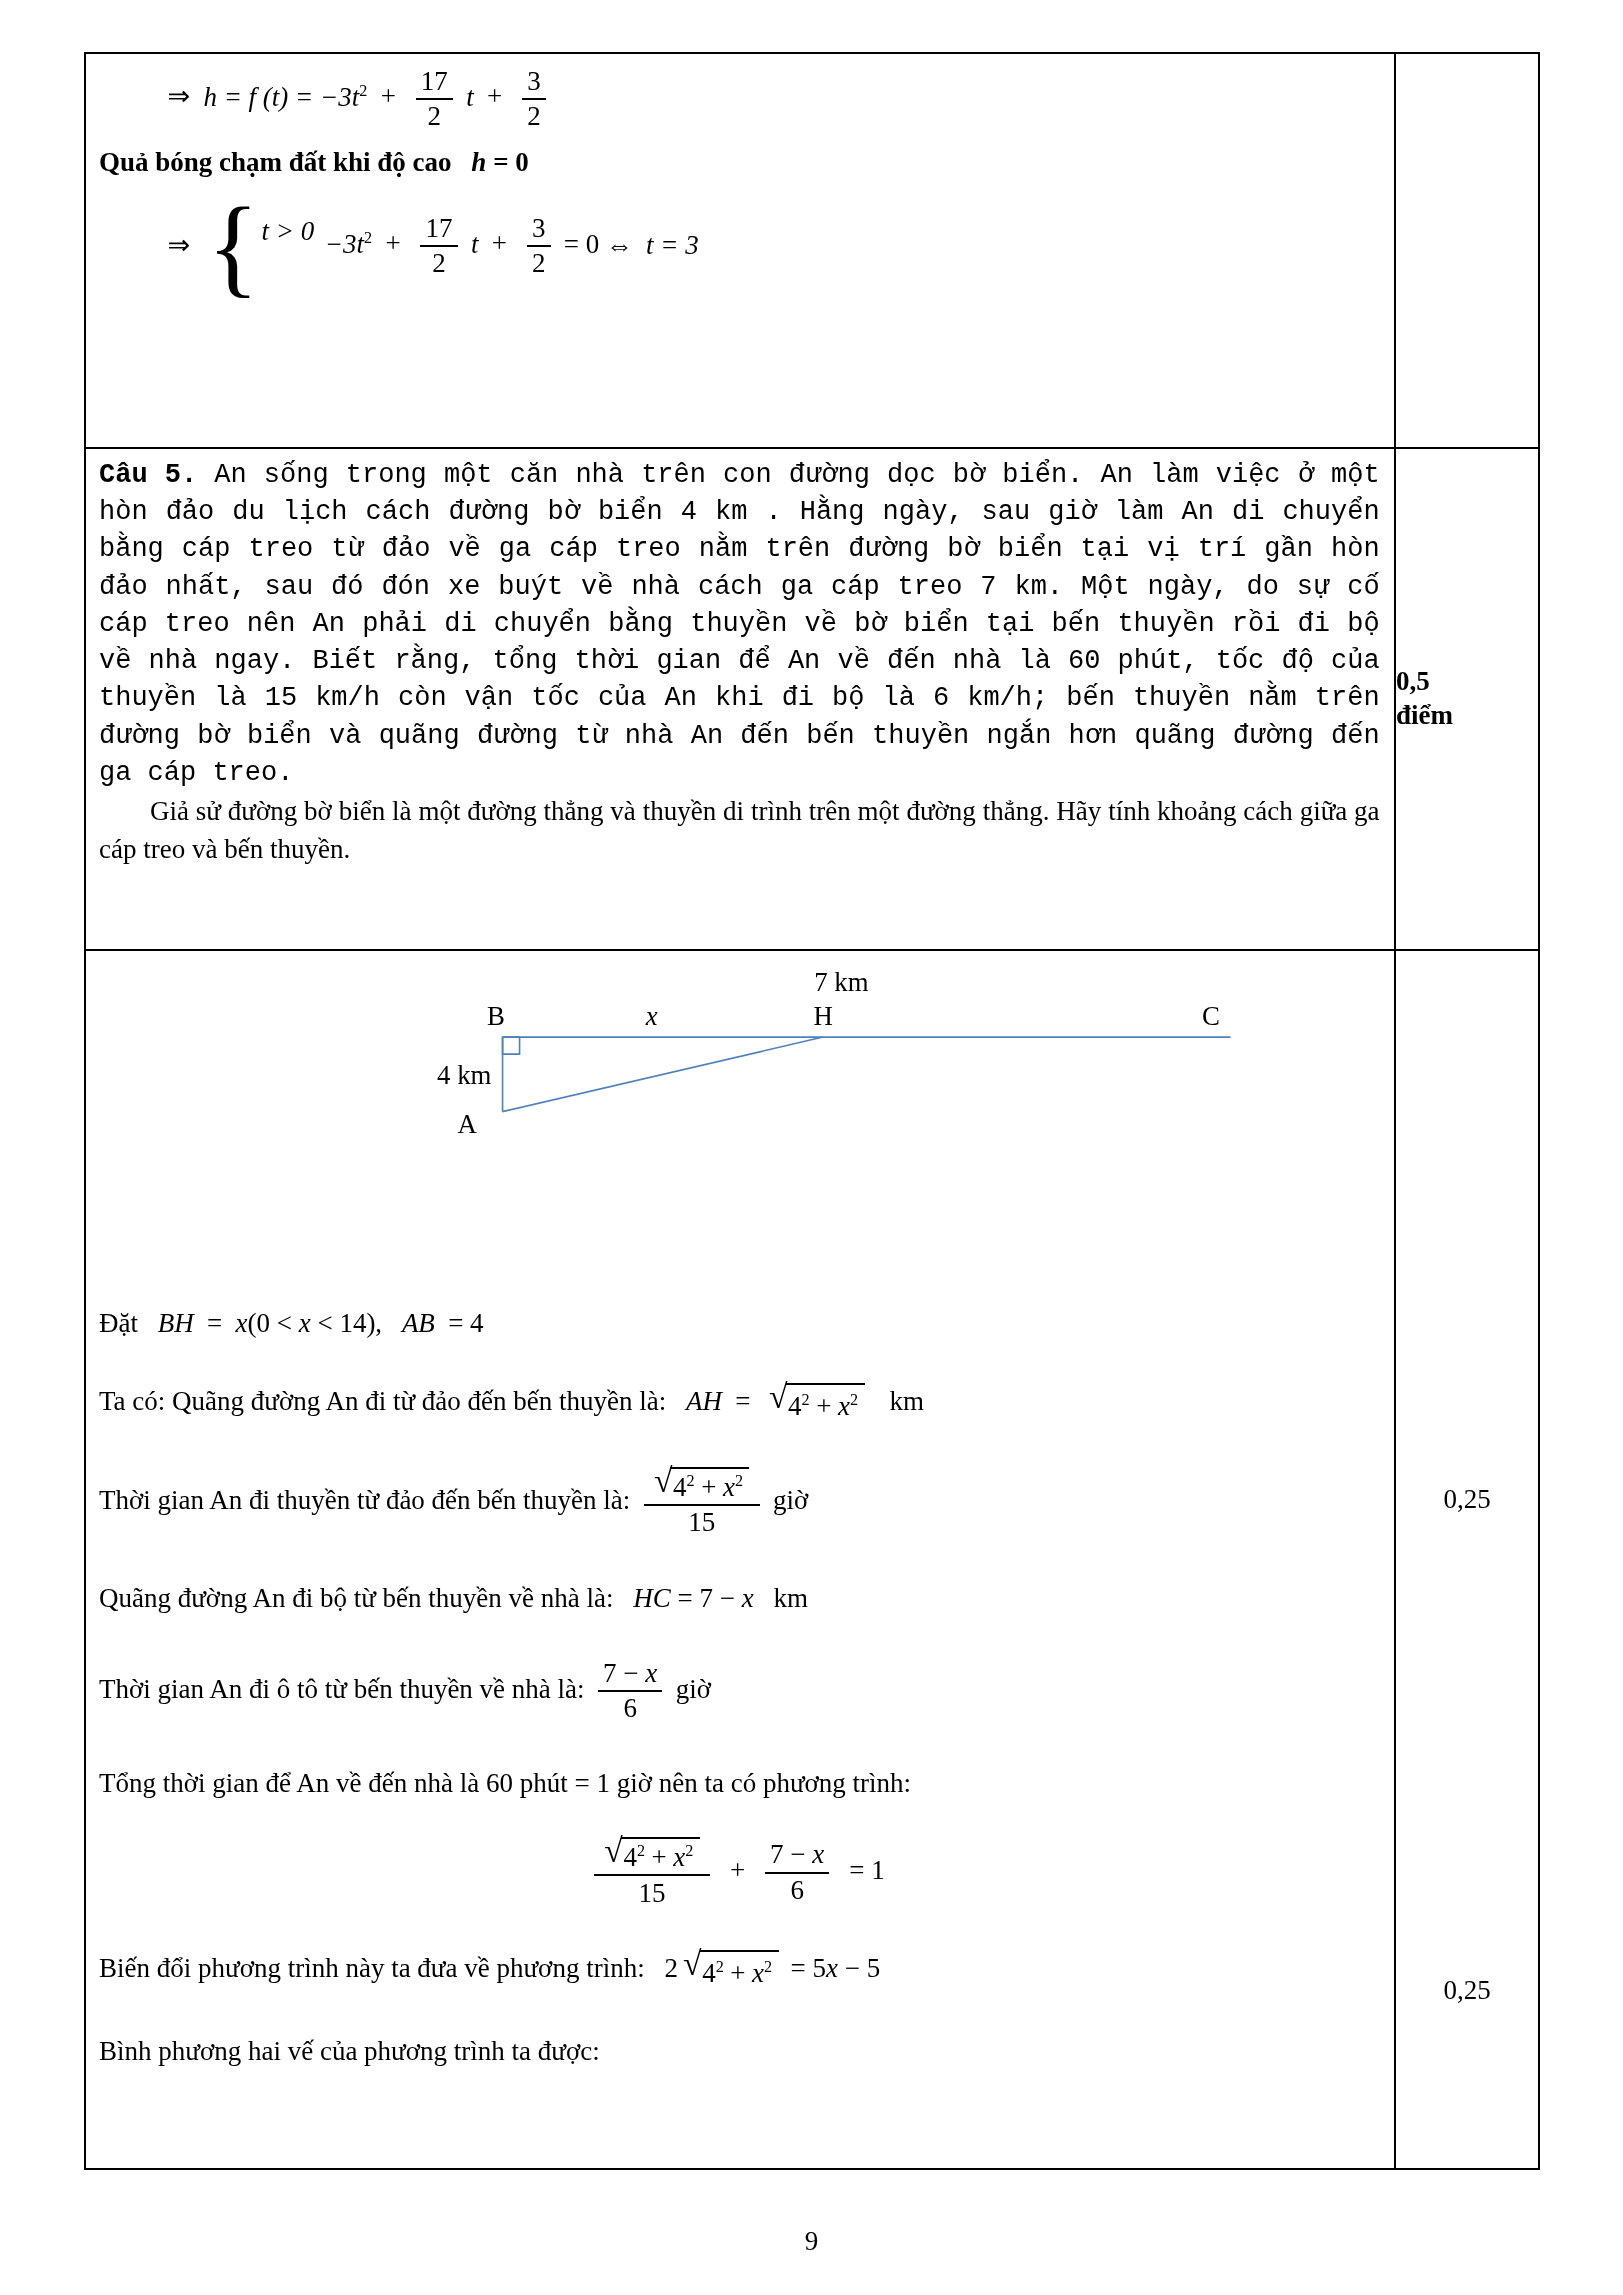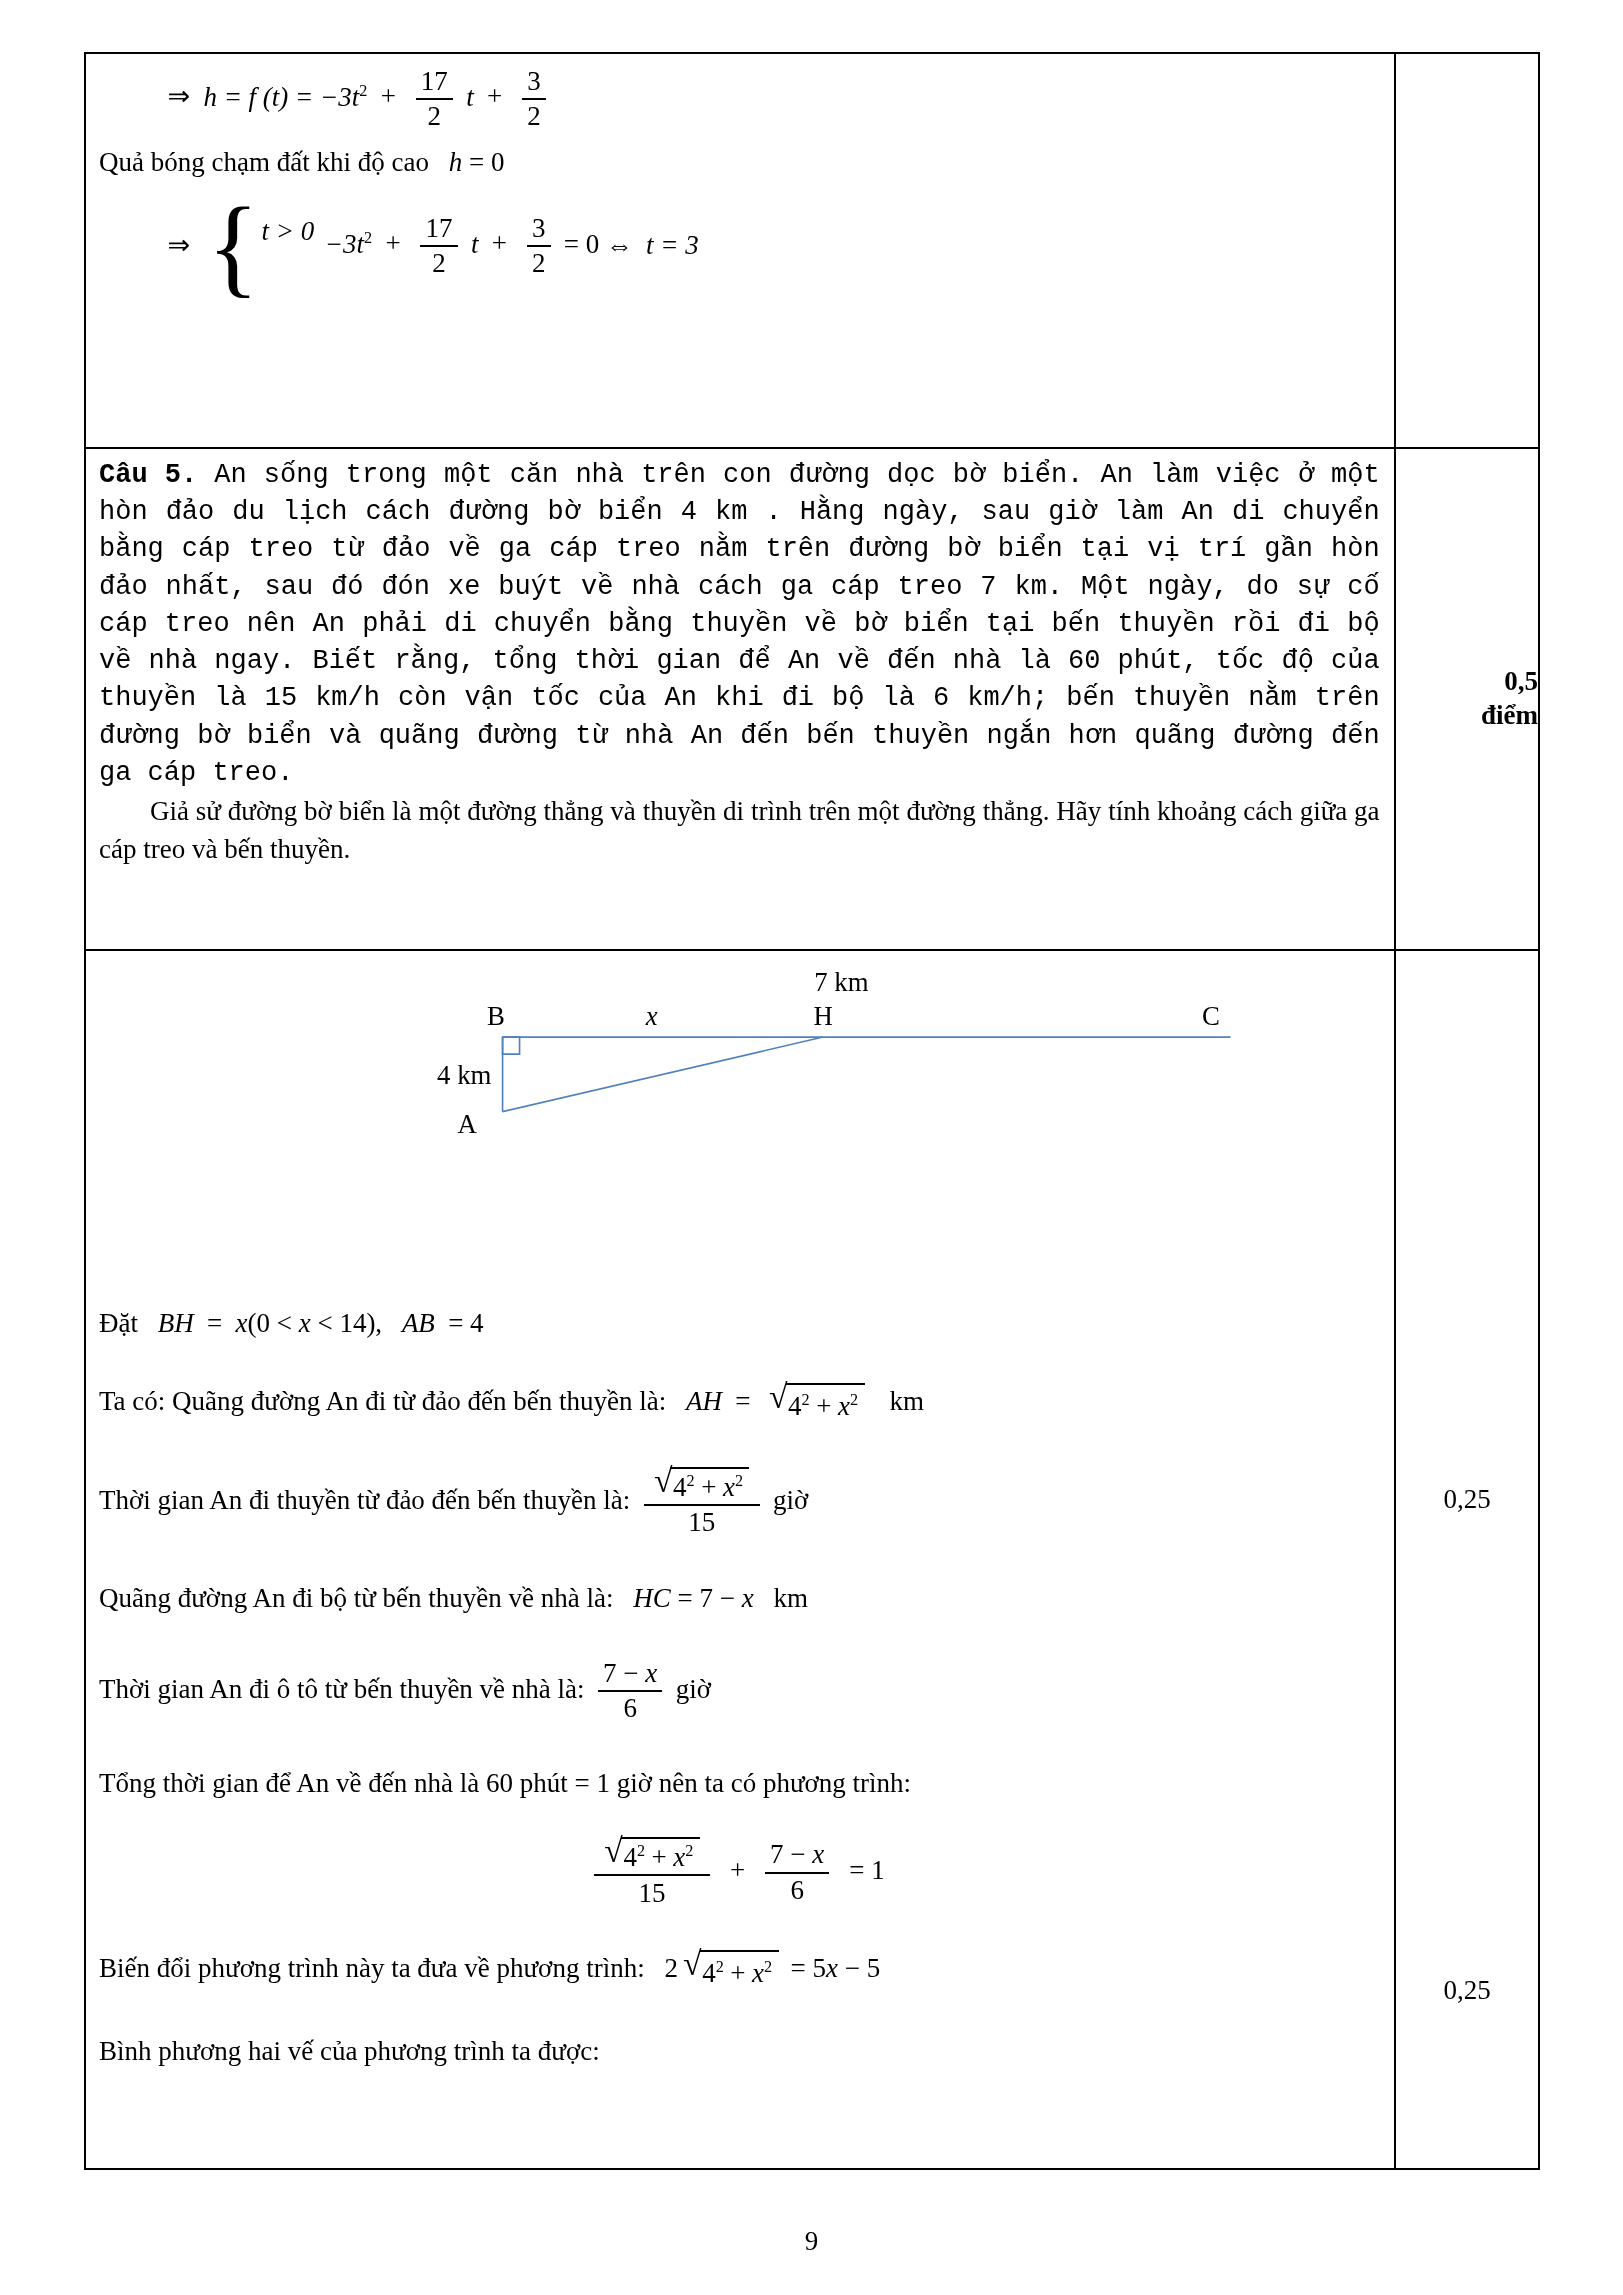--- a/index.html
+++ b/index.html
@@ -6,41 +6,41 @@
   html,body { background:#ffffff; }
   body {
     width:1623px; height:2295px; position:relative;
     font-family:"Liberation Serif", serif; color:#000;
     font-size:27px; line-height:1.38;
   }
   .answer-table { position:absolute; left:84px; top:52px; width:1456px; border:2px solid #000; }
   .trow { display:flex; }
   .trow + .trow { border-top:2px solid #000; }
   .cell-main { width:1310px; border-right:2px solid #000; padding:7.9px 14.4px 7.9px 13px; }
-  .cell-score { flex:1; position:relative; display:flex; flex-direction:column; align-items:flex-end; justify-content:center; }
+  .cell-score { flex:1; position:relative; display:flex; flex-direction:column; align-items:flex-start; justify-content:center; }
   .row1 { height:393px; }
   .row2 { height:502px; }
   .row3 { height:1219px; }
 
   .m { font-style:italic; }
   sup { font-size:0.6em; line-height:0; vertical-align:0.6em; font-style:normal; }
   .op { padding:0 6.5px; }
   .ind { padding-left:62px; }
 
   .frac { display:inline-block; text-align:center; vertical-align:middle; margin:0 6.5px; line-height:1.15; }
   .frac .num { display:block; border-bottom:2px solid #000; padding:0 5.2px 1.3px 5.2px; }
   .frac .den { display:block; padding-top:1.3px; }
 
   .sqrt { display:inline-flex; align-items:stretch; margin:0 5.2px; vertical-align:middle; }
   .sqrt .sign { align-self:flex-start; font-size:1.25em; line-height:0.8; margin-right:-2px; font-style:normal; }
   .sqrt .body { border-top:2px solid #000; padding:3.3px 6.5px 0 2.6px; white-space:nowrap; }
 
   .fline { white-space:nowrap; }
   .r1-l1 { margin-top:3.9px; }
-  .r1-l2 { margin-top:11.8px; }
+  .r1-l2 { margin-top:11.8px;font-weight:bold; }
   .r1-sys { margin-top:10.5px; display:flex; align-items:center; }
   .brace { font-size:108px; line-height:1; font-weight:400; margin:0 2.6px 0 10.5px; transform:scaleY(1.02); }
   .cases { display:inline-flex; flex-direction:row; gap:10.5px; }
   .sys-tail { }
   .r1-l4 { margin-top:17px; }
 
   .para { text-align:justify;font-family:Liberation Mono, monospace; }
   .para .qlabel { font-weight:bold; }
   .para2 { text-align:justify; text-indent:51px; margin-top:1.3px; }
 

